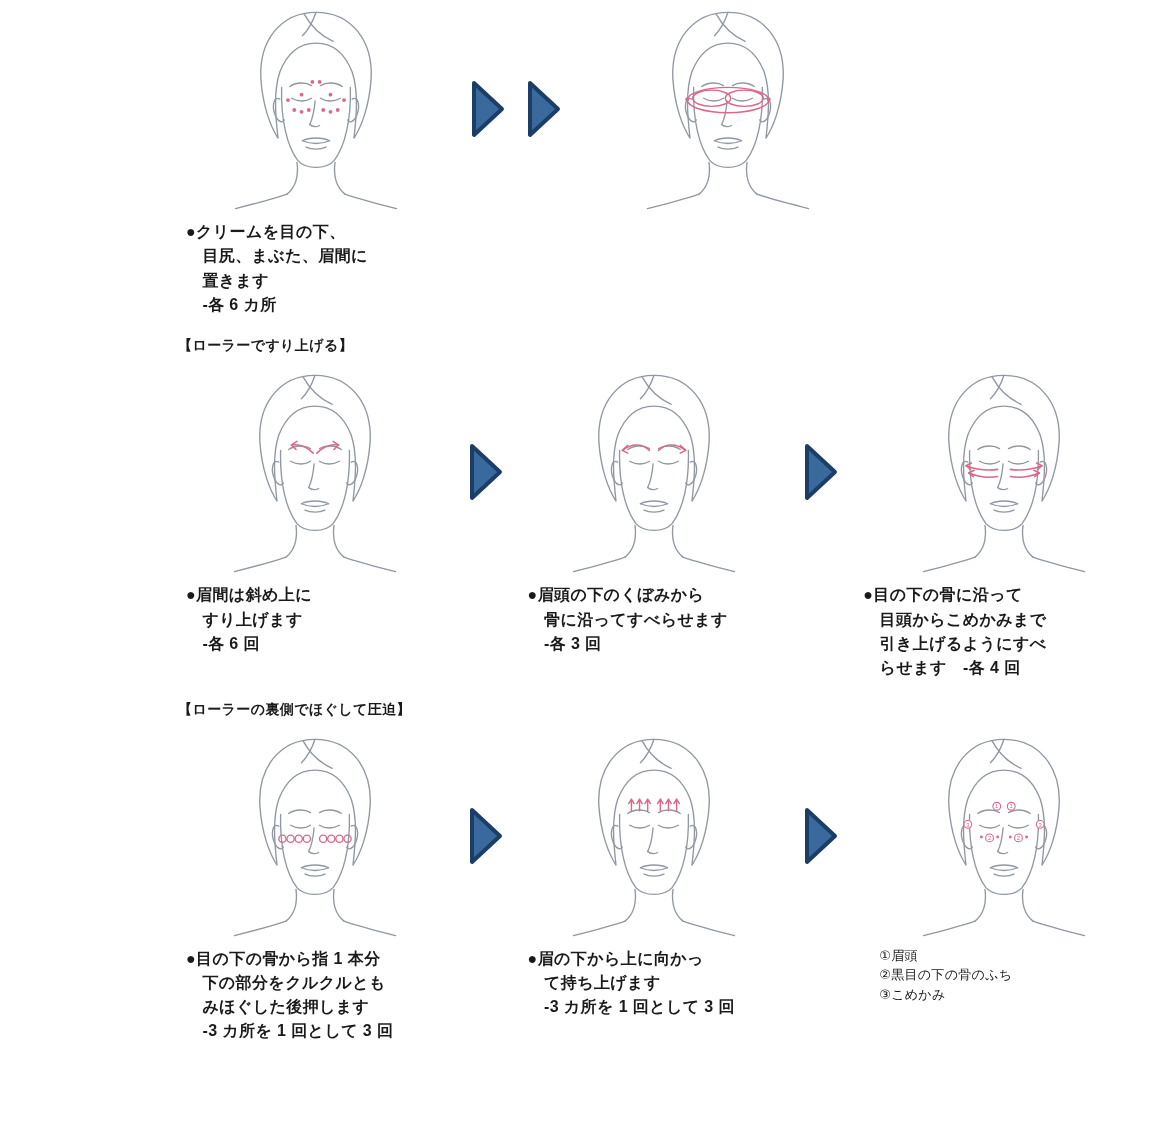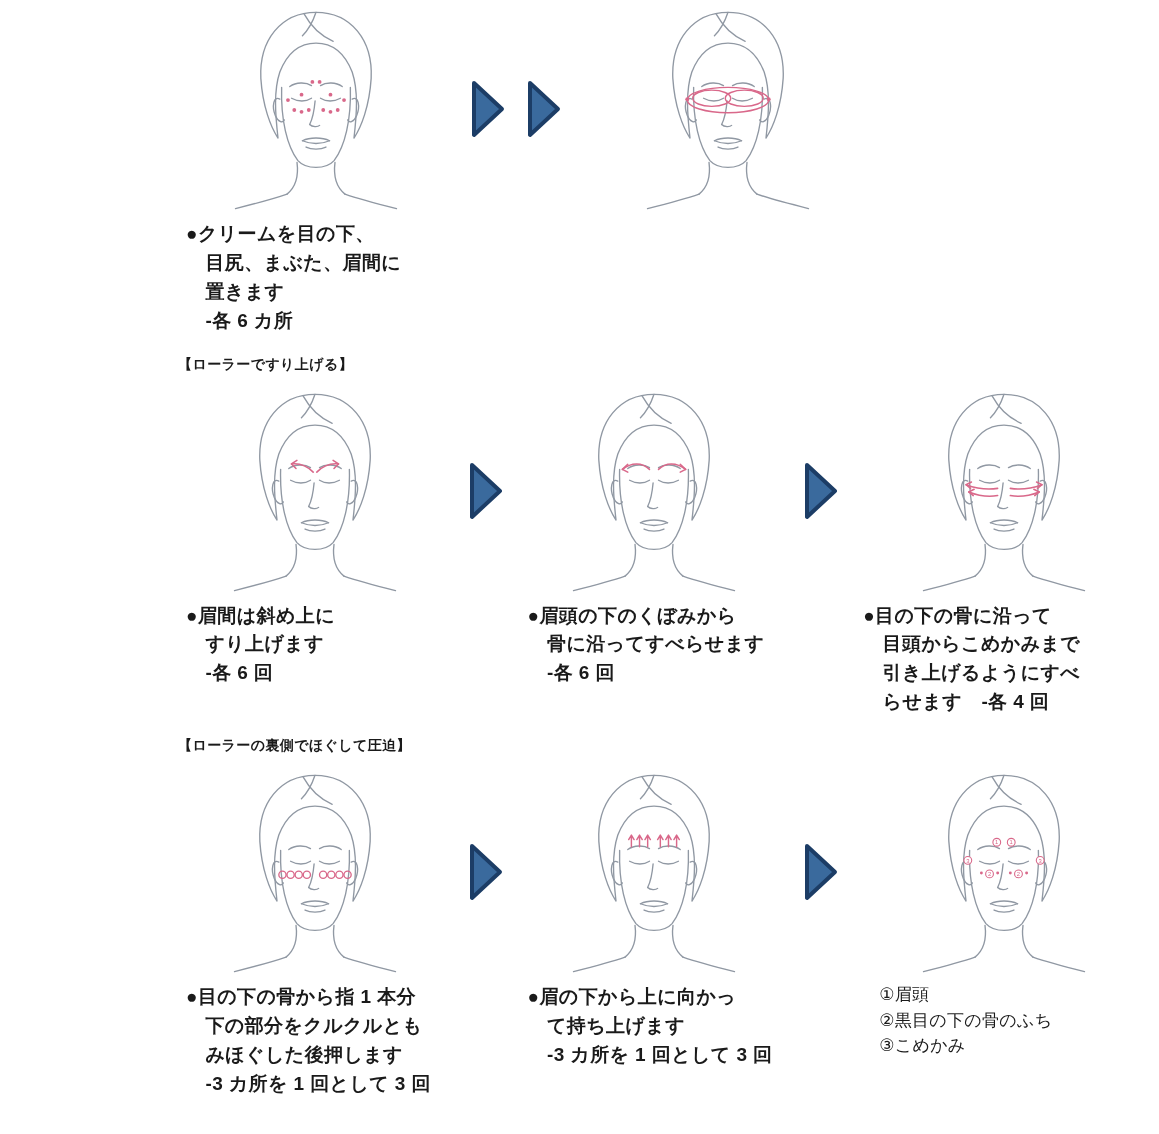--- a/index.html
+++ b/index.html
@@ -12,26 +12,26 @@
   }
   .page { padding:6px 0 0 172px; }
   .step-row { display:flex; align-items:flex-start; }
   .cell { display:flex; flex-direction:column; }
   .cell-1 { width:288px; }
   .cell-2 { width:282px; }
   .cell-3 { width:312px; }
   .face-wrap { height:210px; display:flex; justify-content:center; align-items:flex-start; }
   .arrow { width:56px; padding-top:74px; display:flex; justify-content:center; }
   .caption {
-    font-size:19px; font-weight:600; line-height:1.52;
+    font-size:16px; font-weight:600; line-height:1.52;
     white-space:pre-line; letter-spacing:0.4px;
     padding-left:14px; margin-top:4px;
   }
   .notes {
-    font-size:17px; font-weight:400; line-height:1.5;
+    font-size:13px; font-weight:400; line-height:1.5;
     white-space:pre-line; letter-spacing:0.3px;
     padding-left:30px; margin-top:3px;
   }
   .section-header {
     font-size:14px; font-weight:600; letter-spacing:0.4px;
     margin:20px 0 14px 6px;
   }
   .defs-holder { position:absolute; width:0; height:0; overflow:hidden; }
   .face-svg { display:block; }
 </style>
@@ -158,21 +158,21 @@
           <g fill="none" stroke="#d9688a" stroke-width="1.7" stroke-linecap="round">
             <path d="M90 90 C82 82 70 82 60 90"></path>
             <path d="M60 90 L66 84.5 M60 90 L66 93"></path>
             <path d="M100 90 C108 82 120 82 130 90"></path>
             <path d="M130 90 L124 84.5 M130 90 L124 93"></path>
           </g>
         </svg>
       </div>
       <p class="caption">●眉頭の下のくぼみから
 　骨に沿ってすべらせます
-　-各 6 回</p>
+　-各 3 回</p>
     </div>
 
     <div class="arrow">
       <svg width="36" height="58" viewBox="0 0 36 58">
           <use href="#next-arrow-shape"></use>
         </svg>
     </div>
 
     <div class="cell cell-3">
       <div class="face-wrap">

